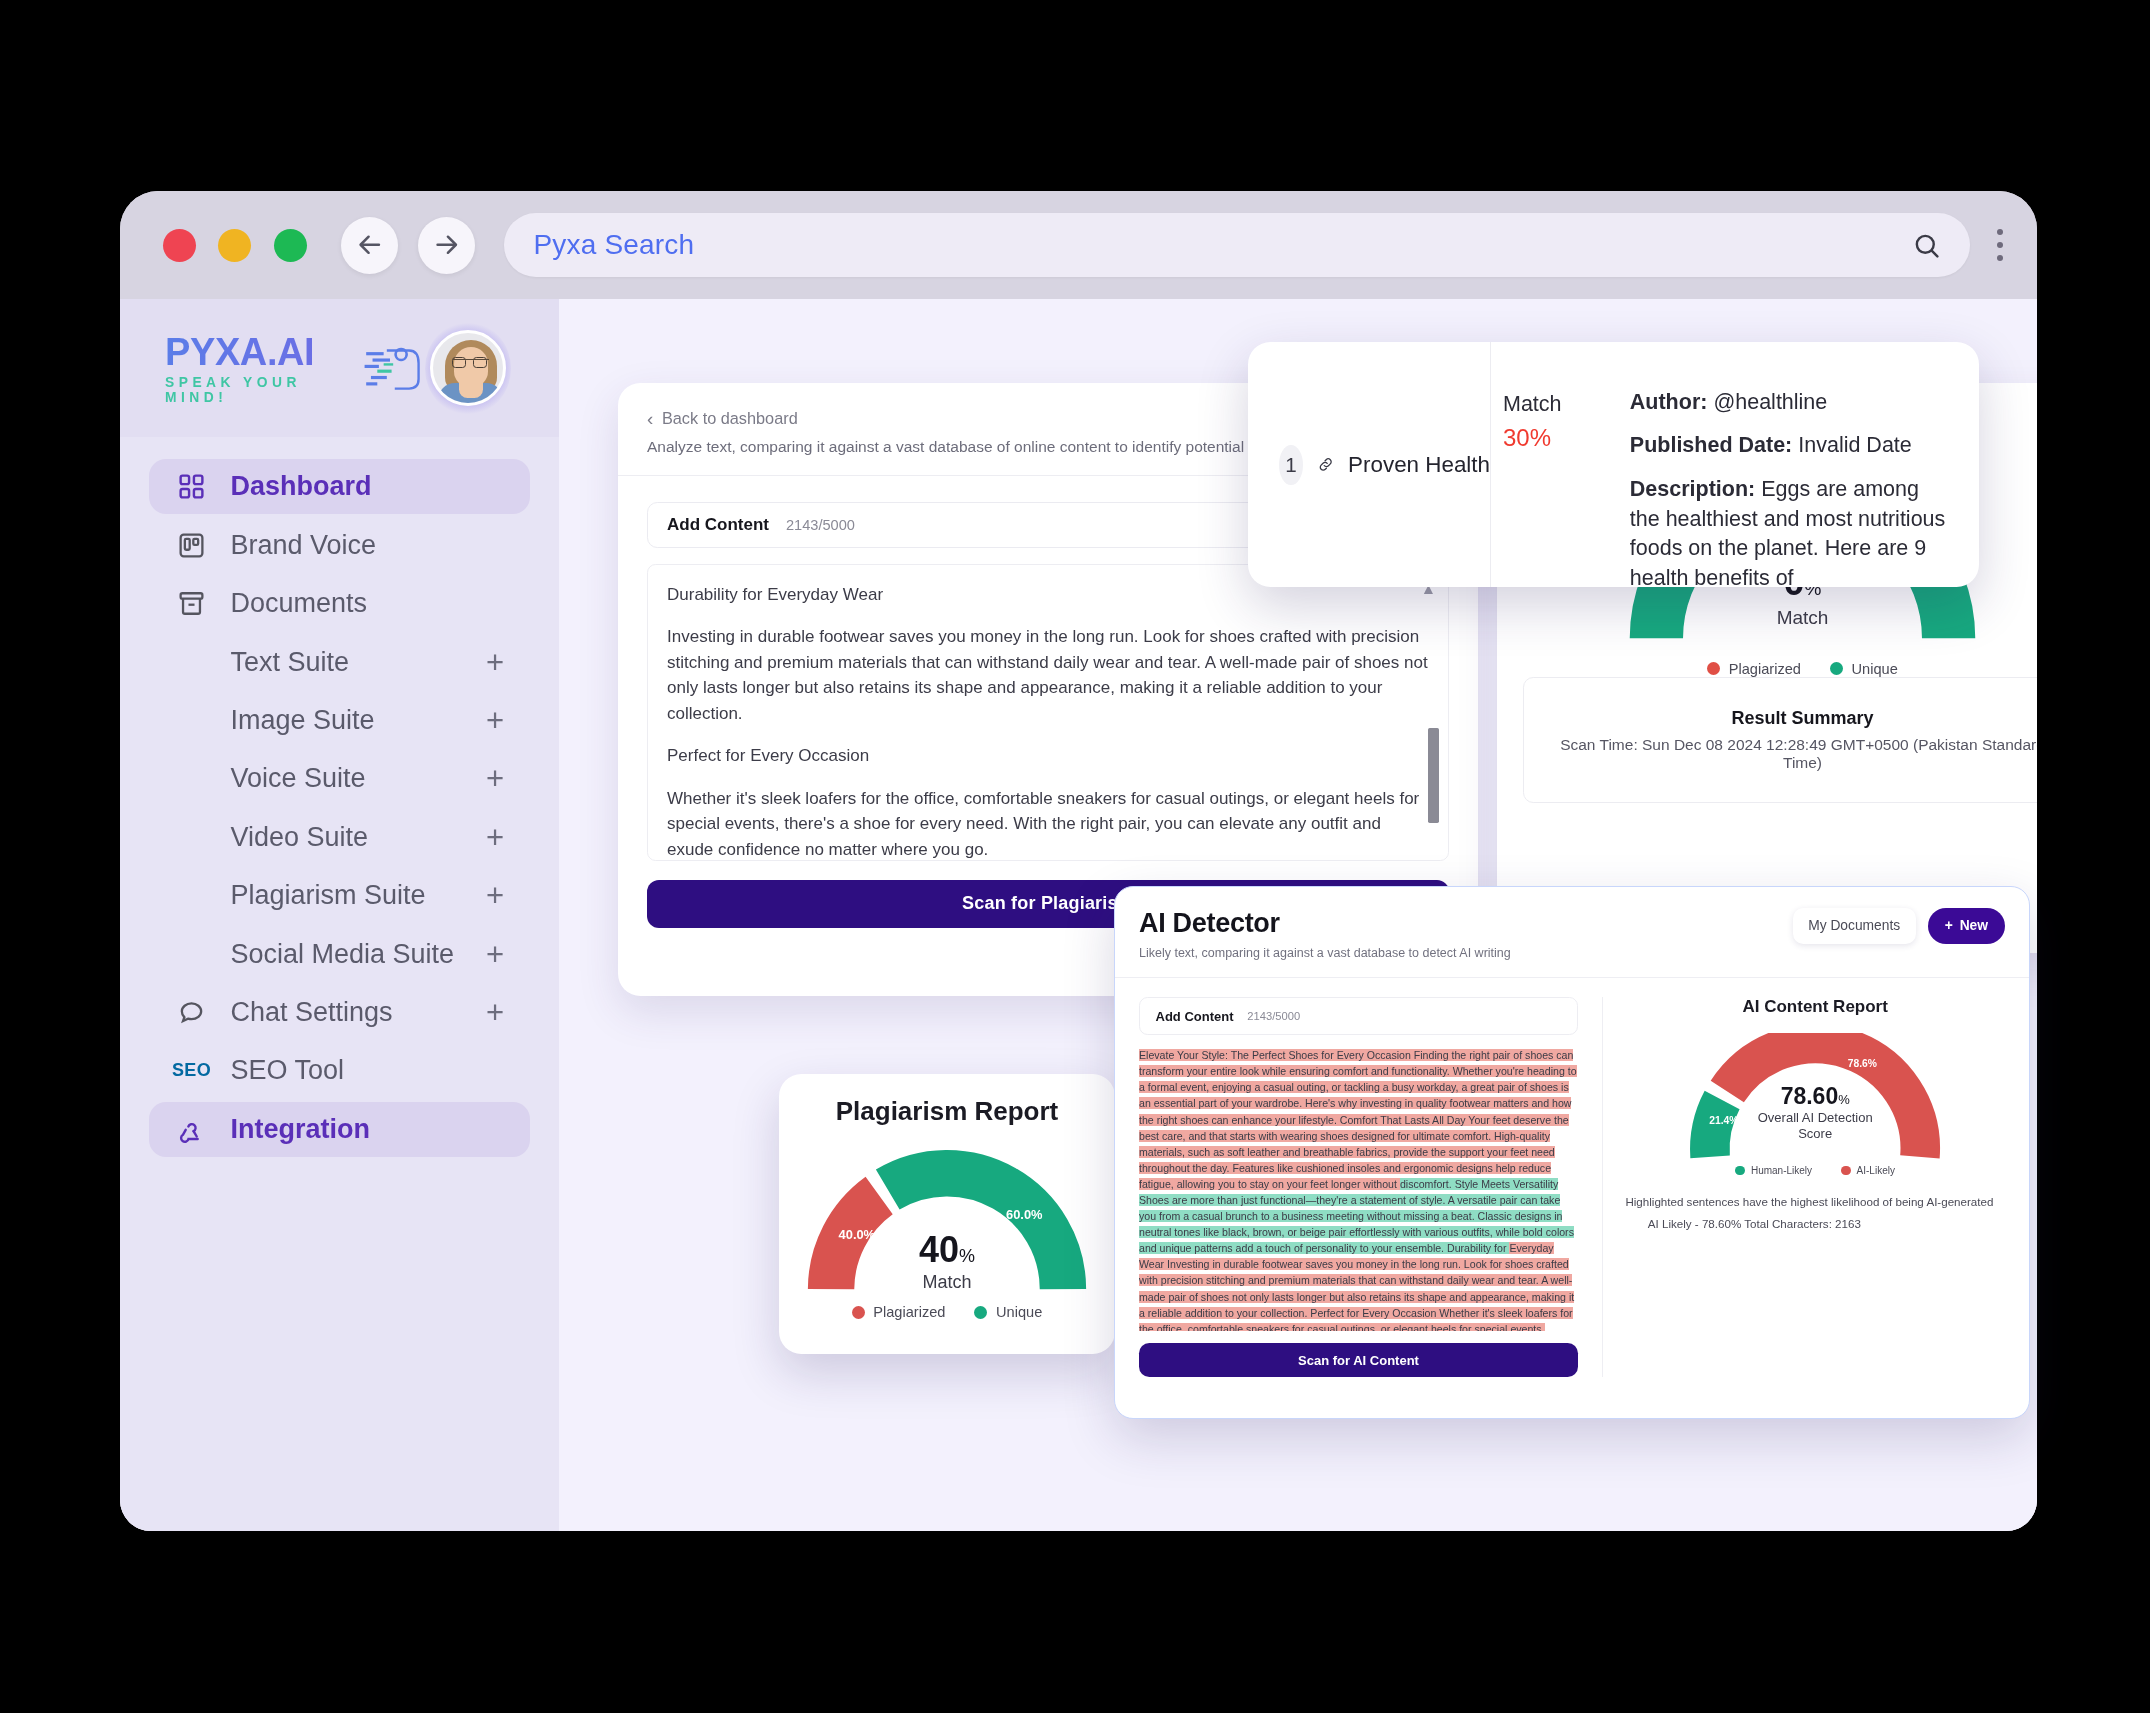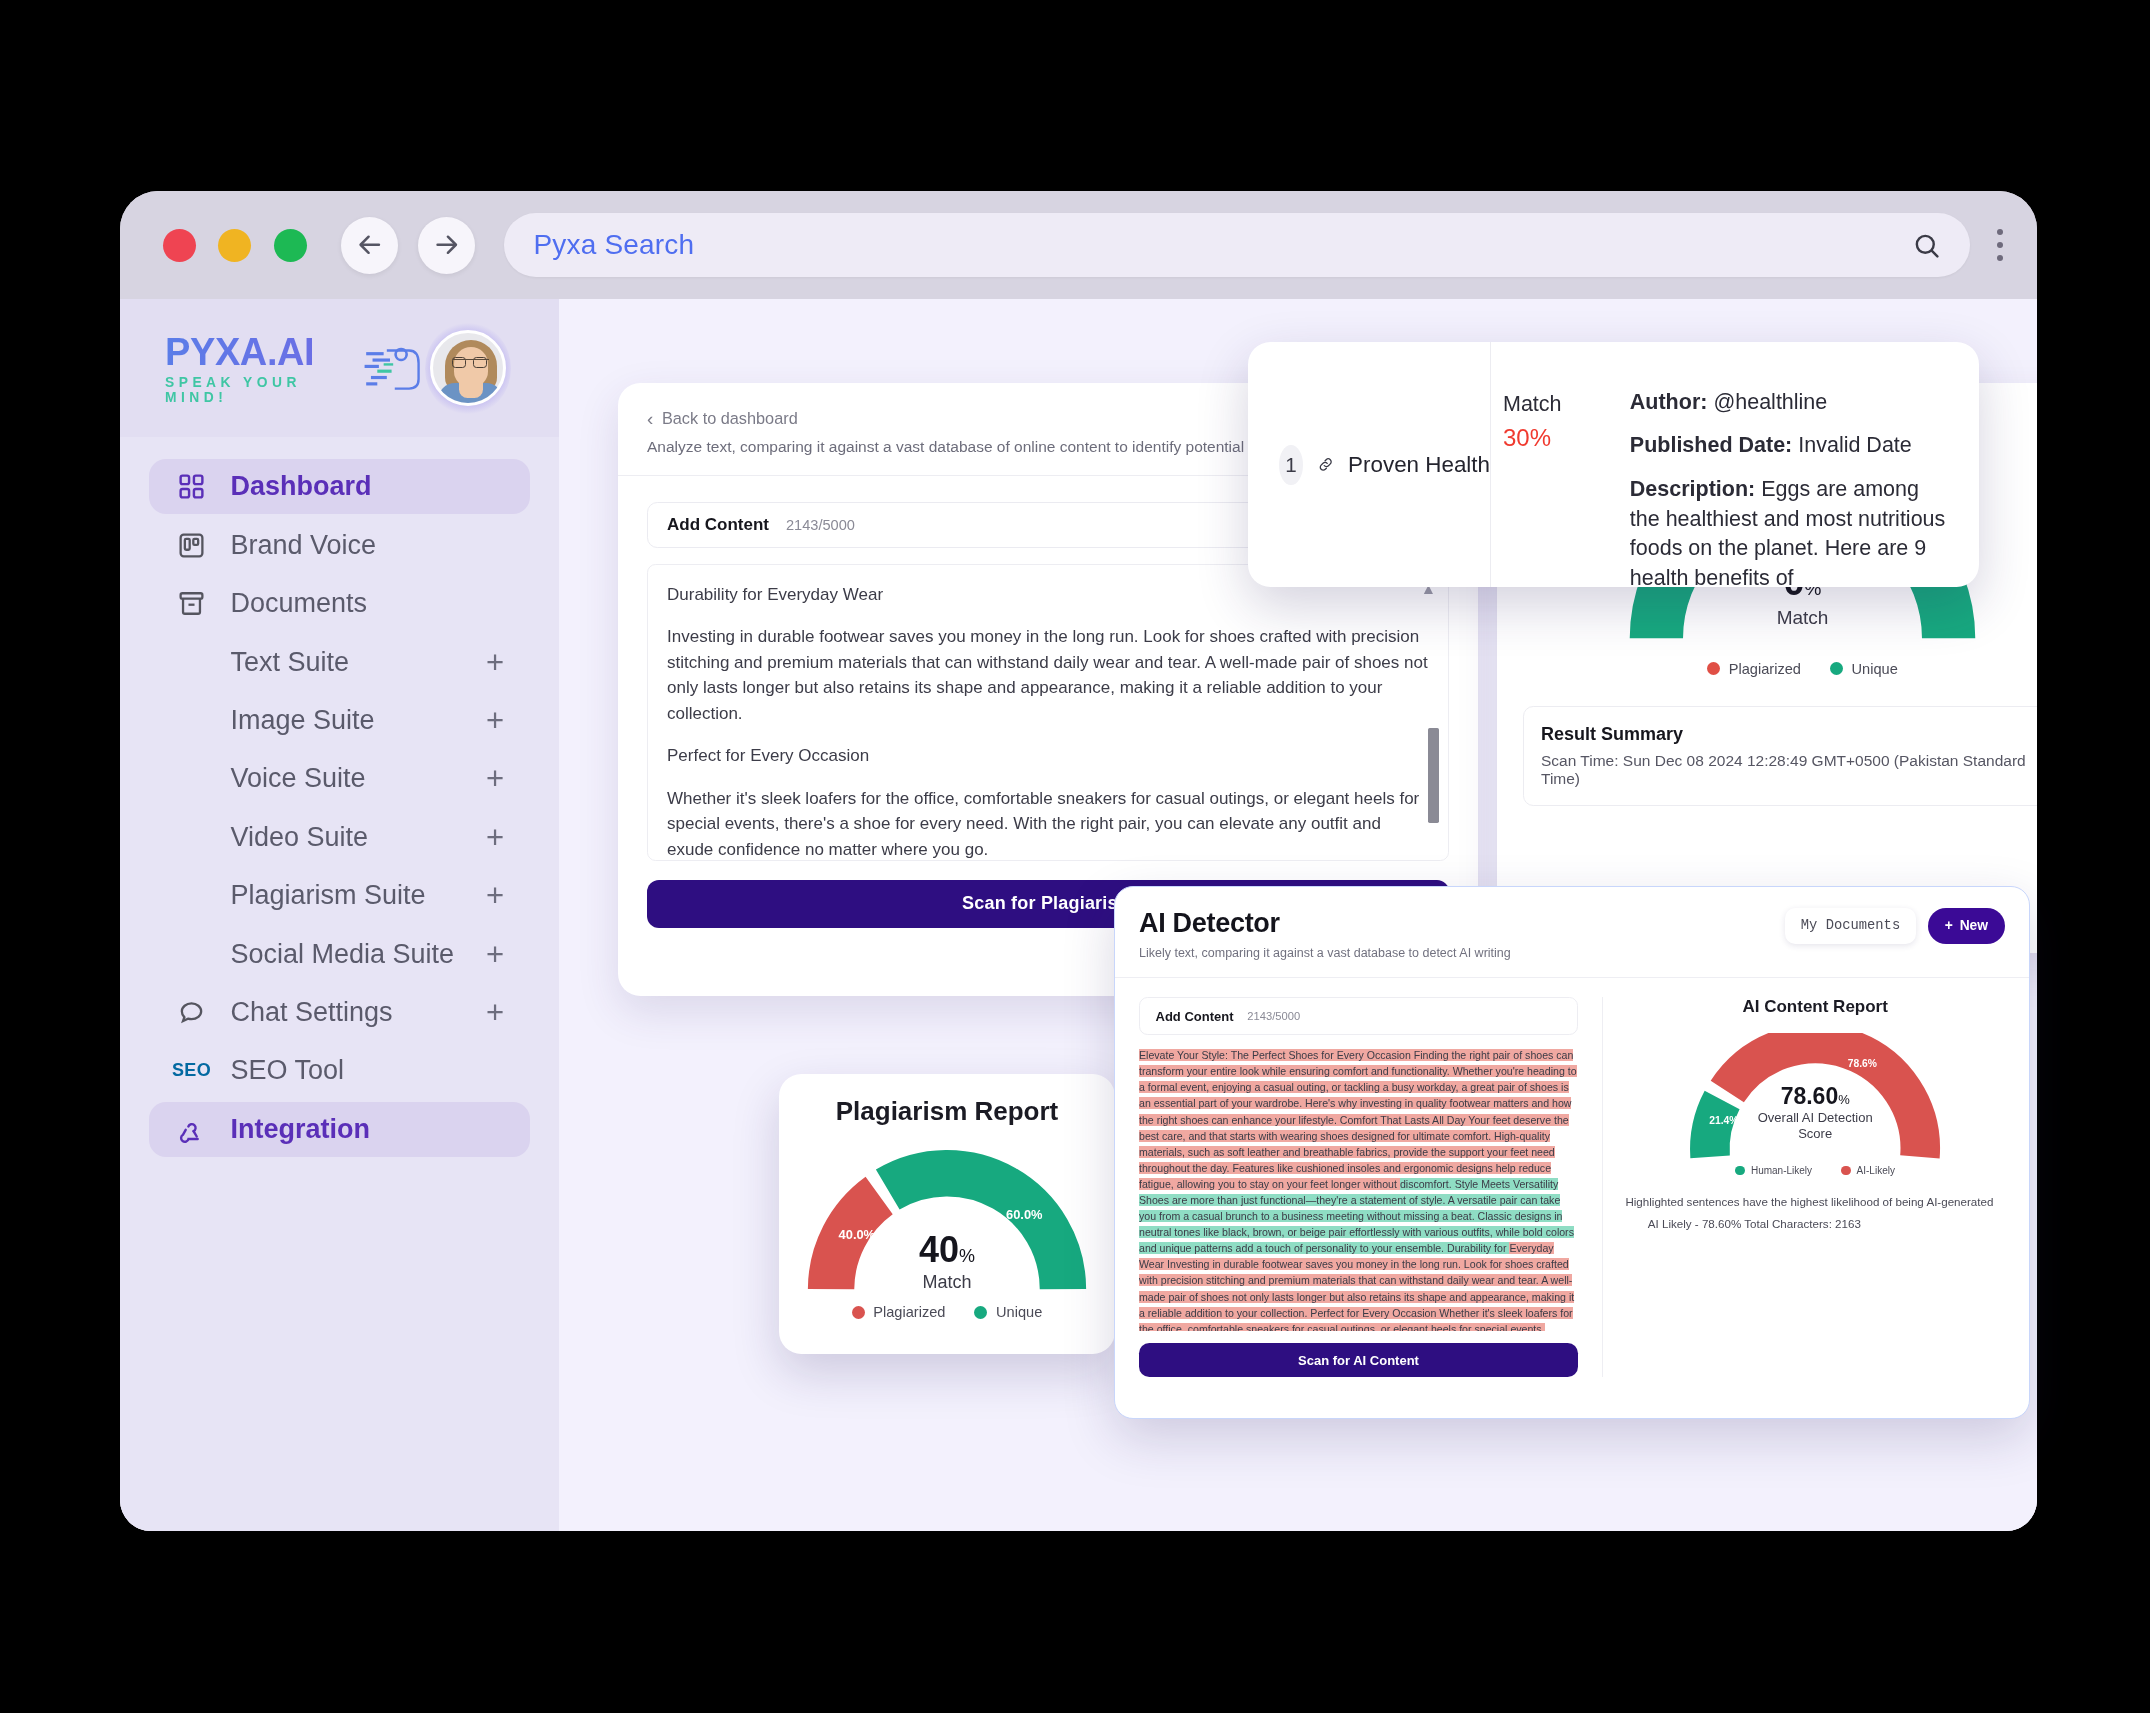--- a/index.html
+++ b/index.html
@@ -144,21 +144,21 @@
     position: absolute; left: 938px; top: 84px; width: 611px; height: 570px;
     background: #fff; border-radius: 22.4px; box-shadow: 0 15.5px 41px rgba(60,50,110,.13);
     padding: 24px 26px; overflow: hidden;
   }
   .rep-title { text-align: center; font-size: 22.4px; font-weight: 700; color: #1b1b24; }
   .gauge-wrap { position: relative; margin: 29px auto 0 auto; }
   .legend { display: flex; align-items:center; justify-content: center; gap: 29px; margin-top: 13.8px; }
   .legend .it { display: flex; align-items: center; gap: 8.6px; font-size: 14.6px; color: #4b4b57; }
   .legend .bullet { width: 13px; height: 13px; border-radius: 50%; }
   .summary {
-    margin-top: 29px; border: 0.9px solid #ececf1; border-radius: 10.3px; padding: 17px 17px;
+    border: 0.9px solid #ececf1; border-radius: 10.3px; padding: 30px 17px; text-align: center;
   }
   .summary .st { font-size: 18px; font-weight: 700; color: #16161d; }
   .summary .sl { font-size: 15.5px; color: #565663; margin-top: 6.9px; }
 
   
   .popup {
     position: absolute; left: 1248px; top: 342px; width: 731px; height: 245px;
     background: #fff; border-radius: 22.4px; box-shadow: 0 19px 52px rgba(40,30,90,.2);
     display: flex; overflow: hidden;
   }
@@ -195,21 +195,21 @@
     border: 1.7px solid #c8d6fb;
     padding: 20.6px 24px 0 24px; overflow: hidden;
   }
   .aidet-head { display: flex; align-items: flex-start; justify-content: space-between; }
   .aidet-title { font-size: 27px; font-weight: 800; color: #14141c; letter-spacing: -0.3px; }
   .aidet-sub { font-size: 12.5px; color: #71717f; margin-top: 7.7px; }
   .aidet-actions { display: flex; align-items: center; gap: 12px; }
   .btn-ghost {
     height: 36px; padding: 0 15.5px; border-radius: 10.3px; background: #fff;
     box-shadow: 0 1.7px 6.9px rgba(40,30,90,.12);
-    display:flex; align-items:center; font-size: 13.8px; color: #4b4b57; font-family: Liberation Mono, monospace;
+    display:flex; align-items:center; font-size: 13.8px; color: #4b4b57;
   }
   .btn-new {
     height: 36px; padding: 0 17px; border-radius: 18px; background: #3b0a96;
     color:#fff; font-size: 13.8px; display:flex; align-items:center; gap: 6.9px; font-weight:600;
   }
   .aidet-hr { height: 0.9px; background:#eeeef3; margin: 17px -24px 0 -24px; }
   .aidet-cols { display: flex; gap: 24px; margin-top: 19px; }
   .aidet-left { width: 439px; }
   .aidet-right { flex: 1; border-left: 0.9px solid #eeeef3; padding-left: 22.4px; }
   .addbar-sm { height: 38px; border:0.9px solid #ededf2; border-radius: 8.6px; display:flex; align-items:center; gap:13.8px; padding: 0 15.5px; }

